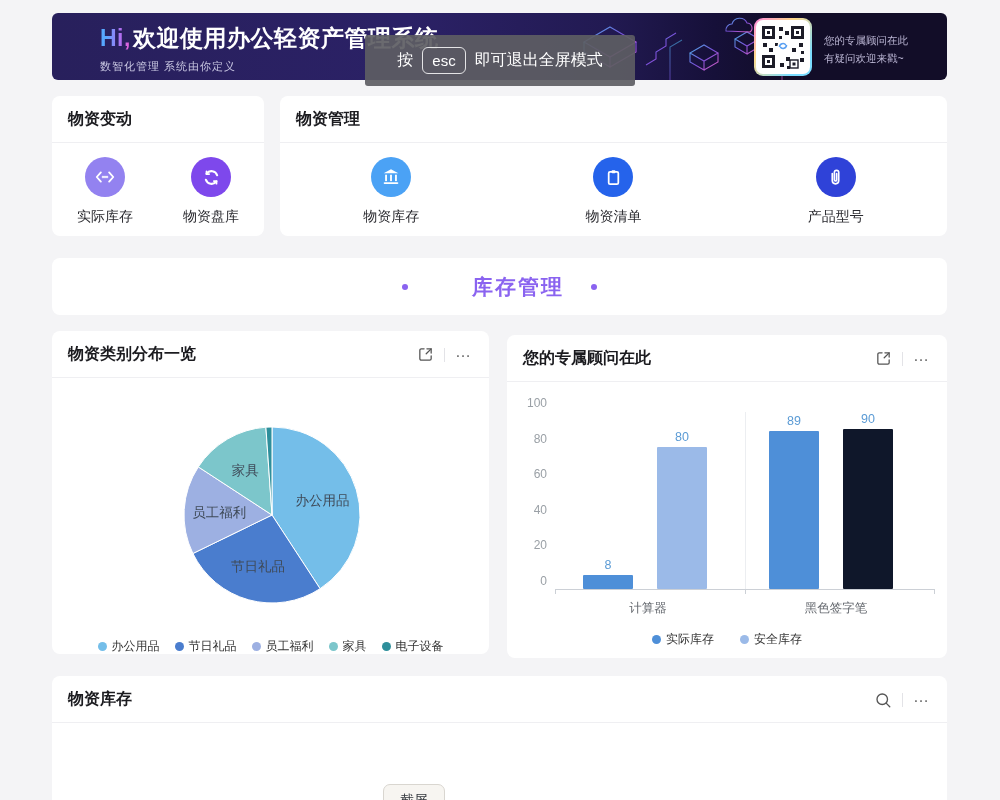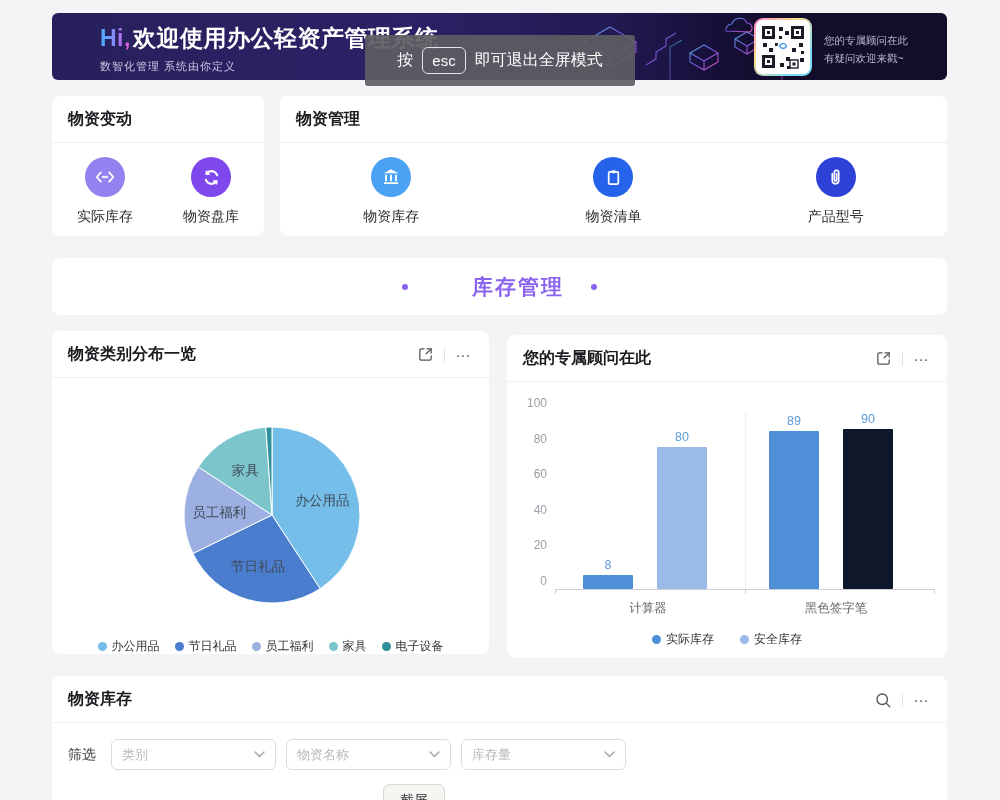--- a/index.html
+++ b/index.html
@@ -324,36 +324,15 @@
     <span class="card-title">物资库存</span>
     <span class="hd-tools">
       <svg class="search-ic" width="18" height="18" viewBox="0 0 24 24" fill="none" stroke="#555" stroke-width="1.8" stroke-linecap="round">
         <circle cx="11" cy="11" r="7"></circle>
           <path d="M16.5 16.5L21 21"></path>
       </svg>
       <span class="hd-sep"></span>
       <span class="dots">…</span>
     </span>
   </div>
-  <div class="filter-row">
-    <span class="filter-label">筛选</span>
-    <span class="select">
-      <span class="ph">类别</span>
-      <svg width="11" height="7" viewBox="0 0 11 7" fill="none" stroke="#a9a9ae" stroke-width="1.5" stroke-linecap="round">
-          <path d="M1 1l4.5 4.5L10 1"></path>
-        </svg>
-    </span>
-    <span class="select">
-      <span class="ph">物资名称</span>
-      <svg width="11" height="7" viewBox="0 0 11 7" fill="none" stroke="#a9a9ae" stroke-width="1.5" stroke-linecap="round">
-          <path d="M1 1l4.5 4.5L10 1"></path>
-        </svg>
-    </span>
-    <span class="select">
-      <span class="ph">库存量</span>
-      <svg width="11" height="7" viewBox="0 0 11 7" fill="none" stroke="#a9a9ae" stroke-width="1.5" stroke-linecap="round">
-          <path d="M1 1l4.5 4.5L10 1"></path>
-        </svg>
-    </span>
-  </div>
 </div>
 
 <button class="shot-btn">截屏</button>
 
 </body></html>

